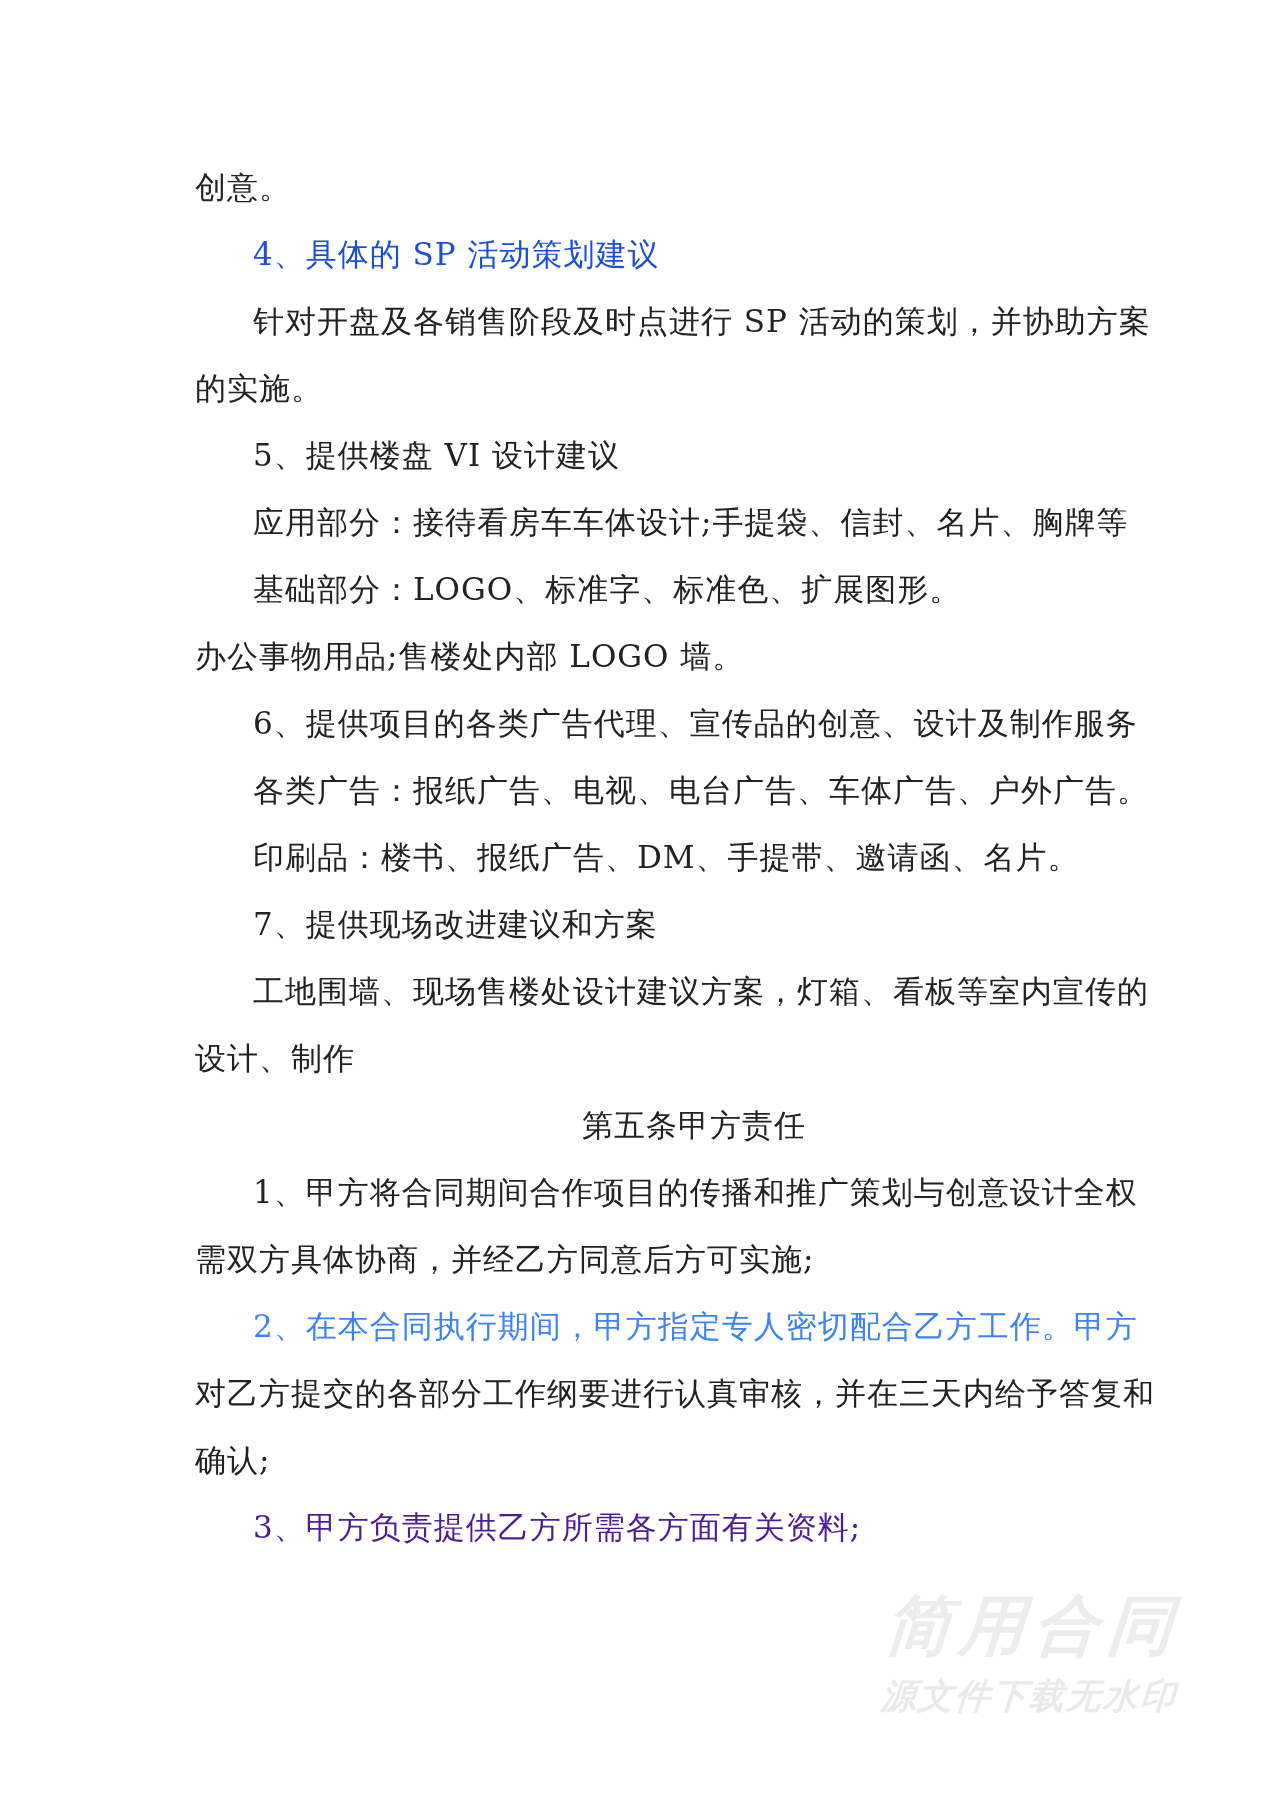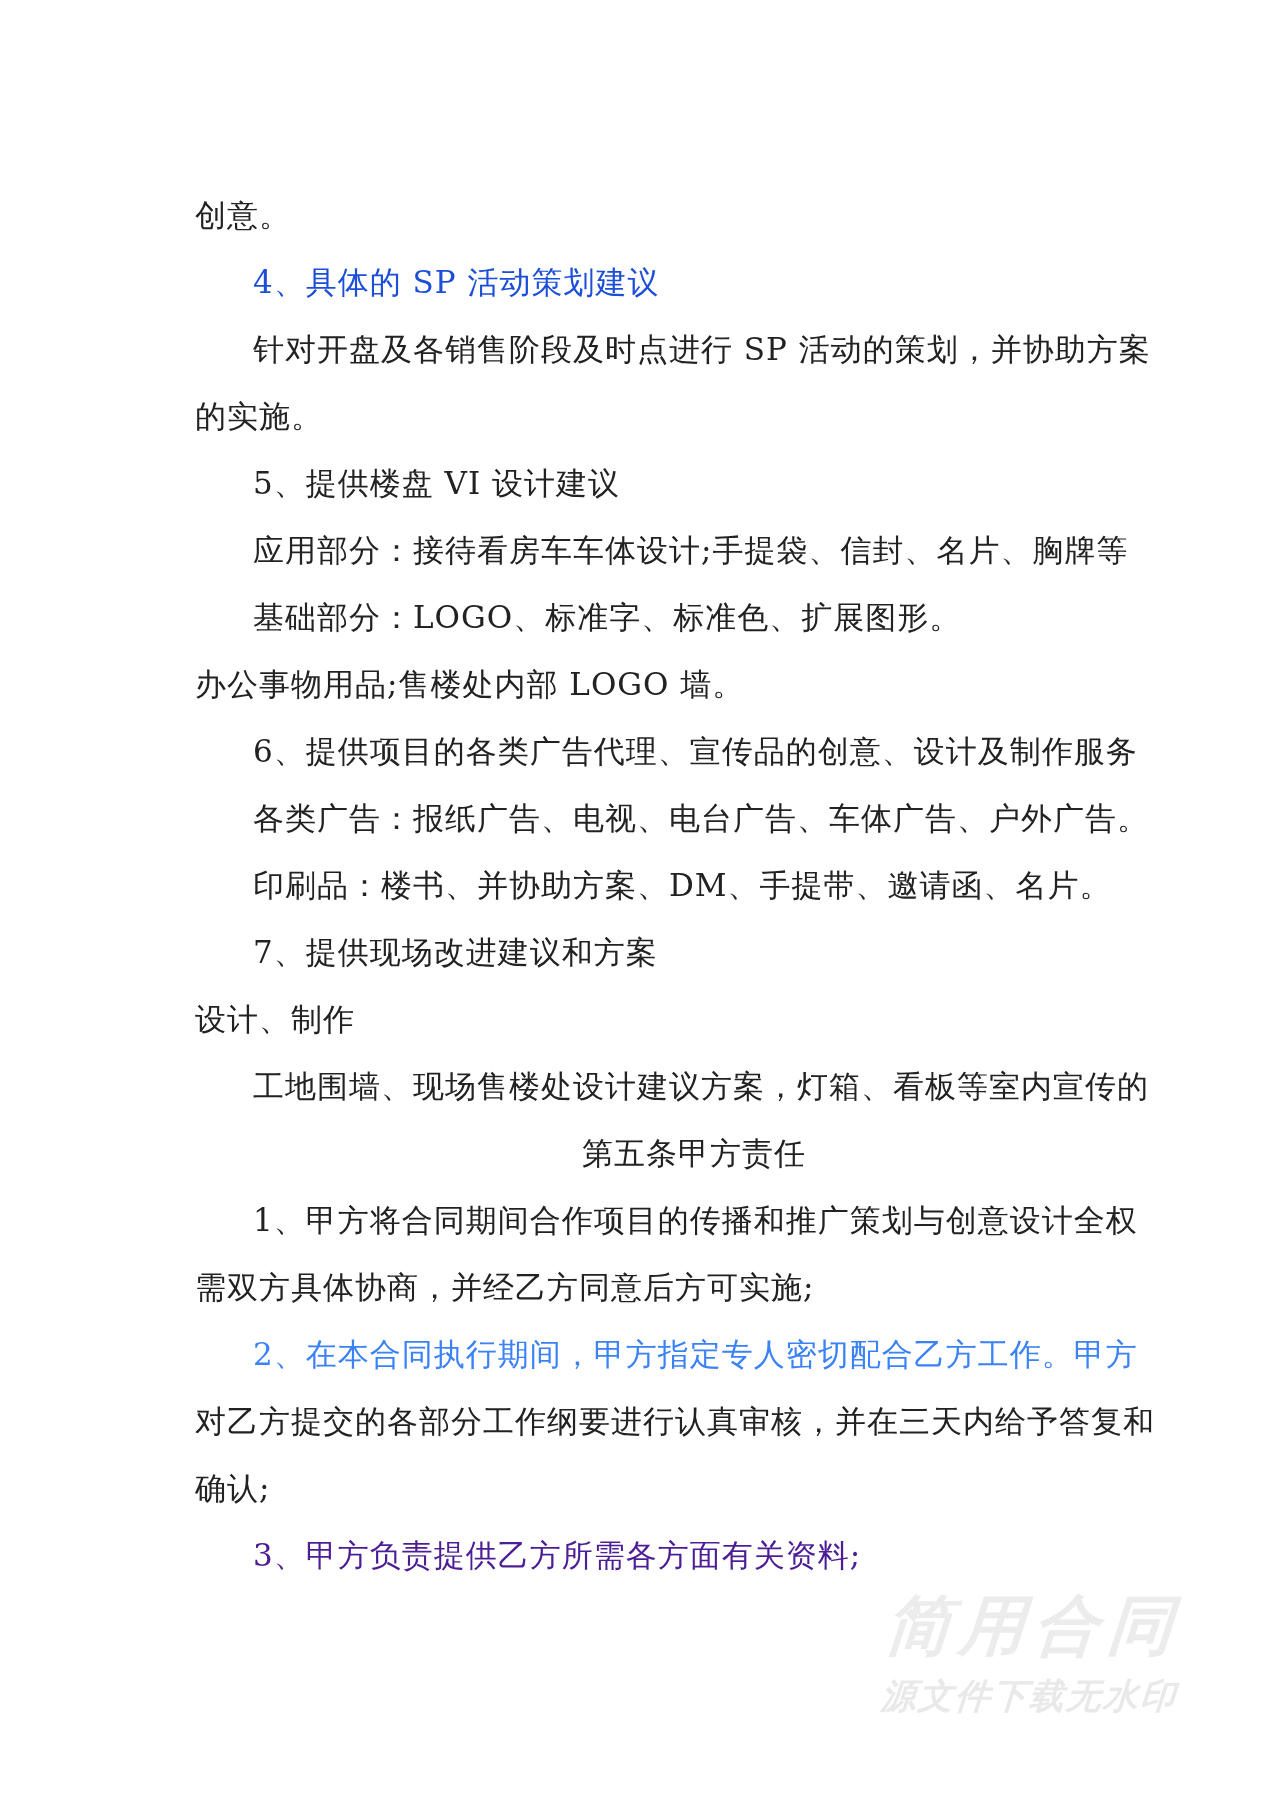--- a/index.html
+++ b/index.html
@@ -58,37 +58,37 @@
     margin-top: 16px;
     font-size: 35px;
     line-height: 38px;
     letter-spacing: 2px;
     white-space: nowrap;
   }
 </style>
 </head>
 <body>
 
-<div class="page" style="background: rgb(255, 255, 255); margin-top: 28px;">
+<div class="page" style="background: rgb(255, 255, 255);">
 
   <div class="doc-body" id="doc-body">
       <div class="doc-line" style="color: rgb(34, 34, 34);">创意。</div>
       <div class="doc-line indent" style="color: #1d4ed8;">4、具体的 SP 活动策划建议</div>
       <div class="doc-line indent" style="color: rgb(34, 34, 34);">针对开盘及各销售阶段及时点进行 SP 活动的策划，并协助方案</div>
       <div class="doc-line" style="color: rgb(34, 34, 34);">的实施。</div>
       <div class="doc-line indent" style="color: rgb(34, 34, 34);">5、提供楼盘 VI 设计建议</div>
       <div class="doc-line indent" style="color: rgb(34, 34, 34);">应用部分：接待看房车车体设计;手提袋、信封、名片、胸牌等</div>
       <div class="doc-line indent" style="color: rgb(34, 34, 34);">基础部分：LOGO、标准字、标准色、扩展图形。</div>
       <div class="doc-line" style="color: rgb(34, 34, 34);">办公事物用品;售楼处内部 LOGO 墙。</div>
       <div class="doc-line indent" style="color: rgb(34, 34, 34);">6、提供项目的各类广告代理、宣传品的创意、设计及制作服务</div>
       <div class="doc-line indent" style="color: rgb(34, 34, 34);">各类广告：报纸广告、电视、电台广告、车体广告、户外广告。</div>
-      <div class="doc-line indent" style="color: rgb(34, 34, 34);">印刷品：楼书、并协助方案、DM、手提带、邀请函、名片。</div>
+      <div class="doc-line indent" style="color: rgb(34, 34, 34);">印刷品：楼书、报纸广告、DM、手提带、邀请函、名片。</div>
       <div class="doc-line indent" style="color: rgb(34, 34, 34);">7、提供现场改进建议和方案</div>
+      <div class="doc-line indent" style="color: rgb(34, 34, 34);">工地围墙、现场售楼处设计建议方案，灯箱、看板等室内宣传的</div>
       <div class="doc-line" style="color: rgb(34, 34, 34);">设计、制作</div>
-      <div class="doc-line indent" style="color: rgb(34, 34, 34);">工地围墙、现场售楼处设计建议方案，灯箱、看板等室内宣传的</div>
       <div class="doc-line indent" style="color: rgb(34, 34, 34); text-align: center;">第五条甲方责任</div>
       <div class="doc-line indent" style="color: rgb(34, 34, 34);">1、甲方将合同期间合作项目的传播和推广策划与创意设计全权</div>
       <div class="doc-line" style="color: rgb(34, 34, 34);">需双方具体协商，并经乙方同意后方可实施;</div>
       <div class="doc-line indent" style="color: #3b82f6;">2、在本合同执行期间，甲方指定专人密切配合乙方工作。甲方</div>
       <div class="doc-line" style="color: rgb(34, 34, 34);">对乙方提交的各部分工作纲要进行认真审核，并在三天内给予答复和</div>
       <div class="doc-line" style="color: rgb(34, 34, 34);">确认;</div>
       <div class="doc-line indent" style="color: #4c1d95;">3、甲方负责提供乙方所需各方面有关资料;</div>
     </div>
 
   <div class="watermark">

